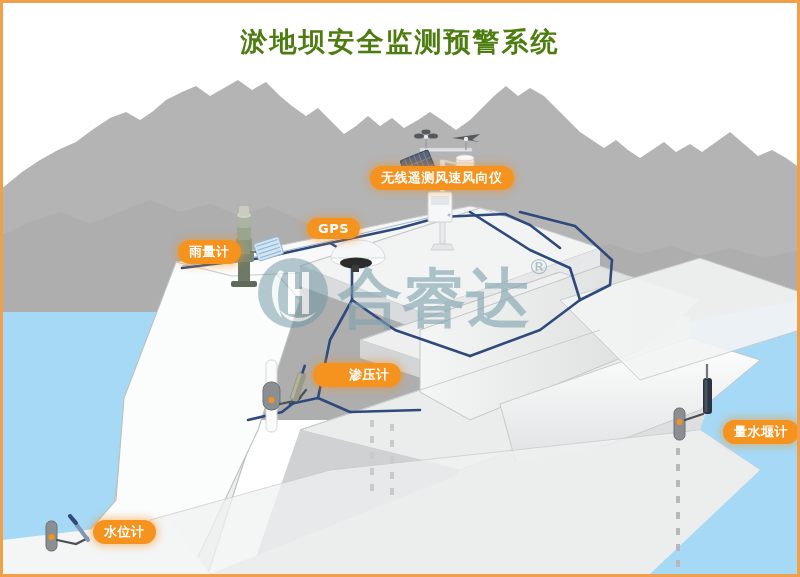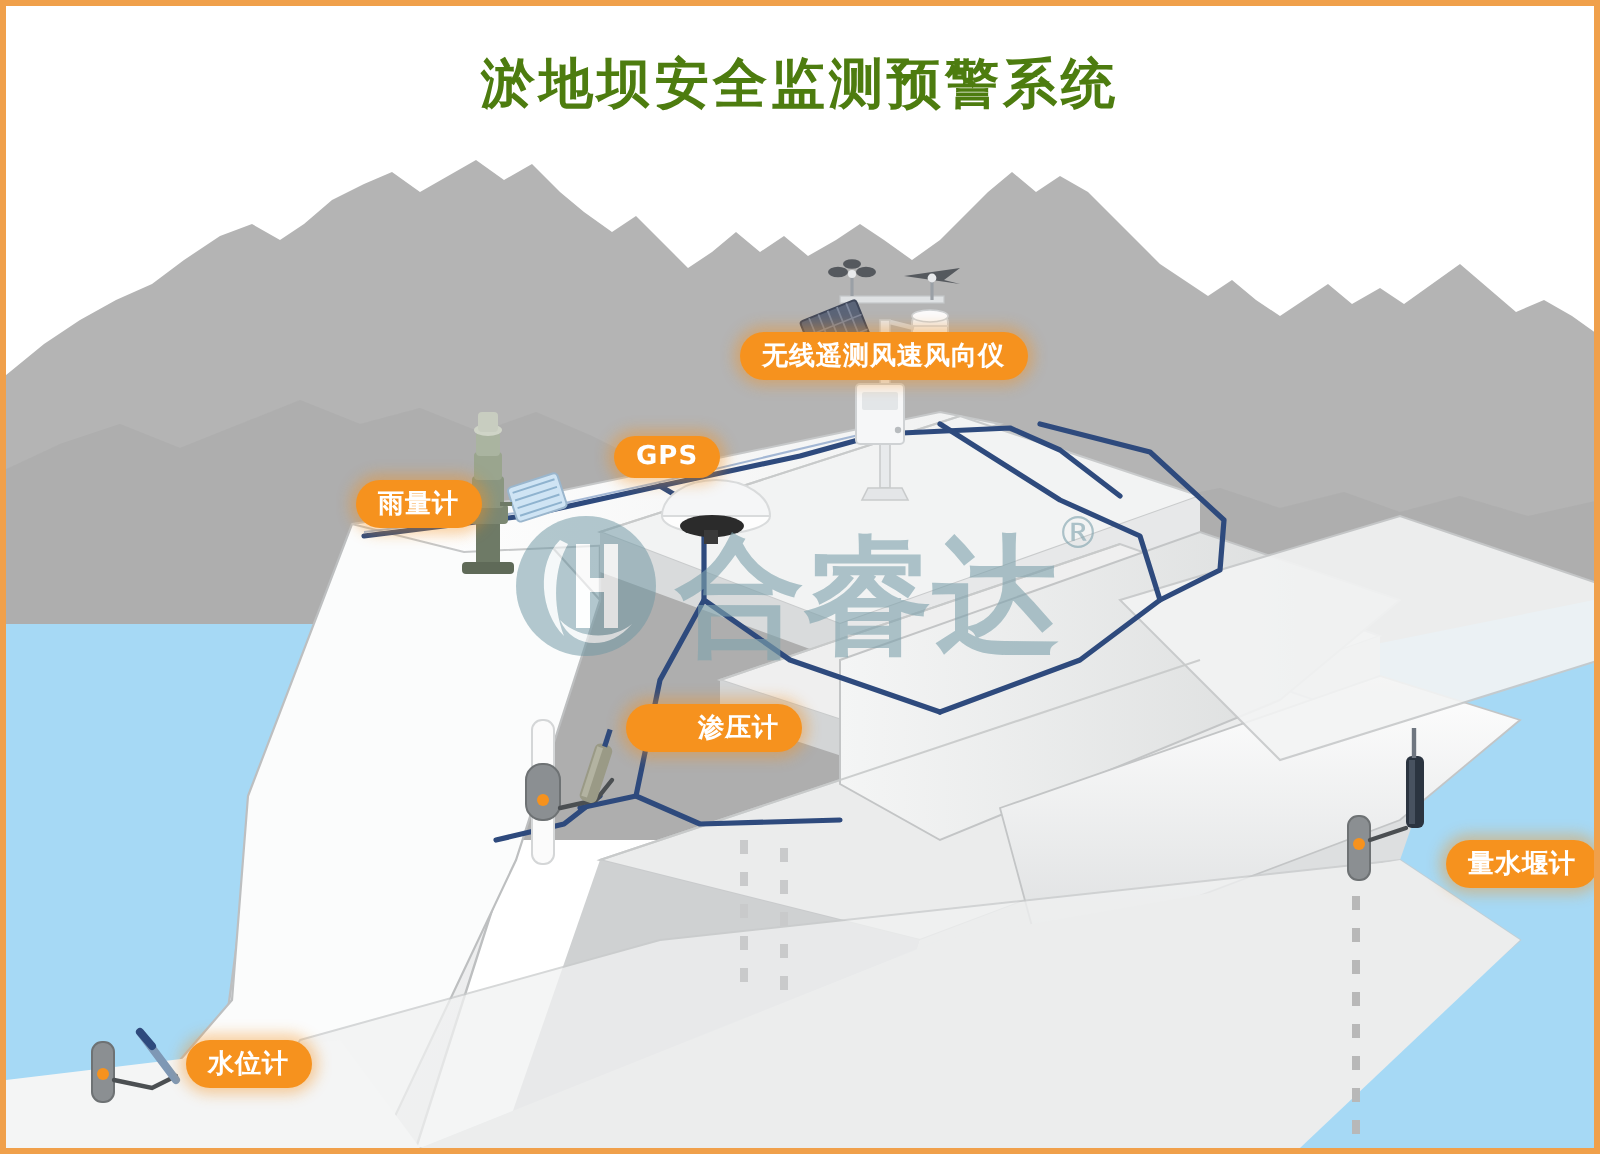--- a/index.html
+++ b/index.html
@@ -252,19 +252,19 @@
       <text x="278" y="26" font-size="22" fill="#7fa3ad" font-family="DejaVu Sans, Liberation Sans, sans-serif">®</text>
     </g>
   </svg>
 
   <div class="pill lg" style="left:322px;top:166px;margin-left:48px;">无线遥测风速风向仪</div>
 
   <div class="pill lg" style="left:307px;top:218px;">GPS</div>
 
   <div class="pill lg" style="left:178px;top:240px;">雨量计</div>
 
-  <div class="pill lg" style="left:313px;top:352px;padding-left:36px;">渗压计</div>
+  <div class="pill lg" style="left:313px;top:363px;padding-left:36px;">渗压计</div>
 
   <div class="pill lg" style="left:723px;top:420px;">量水堰计</div>
 
   <div class="pill lg" style="left:93px;top:520px;">水位计</div>
 
 </div>
 
 </body></html>

